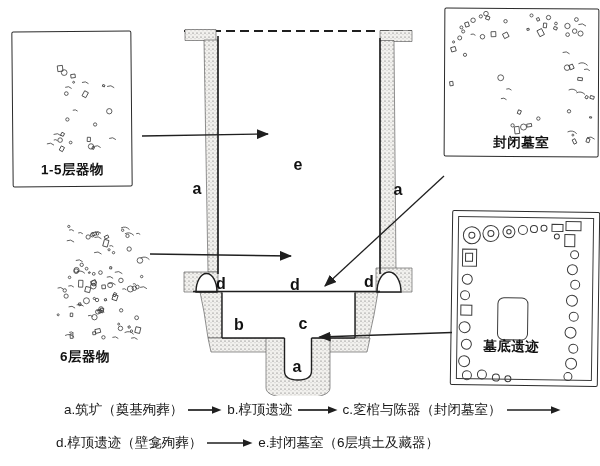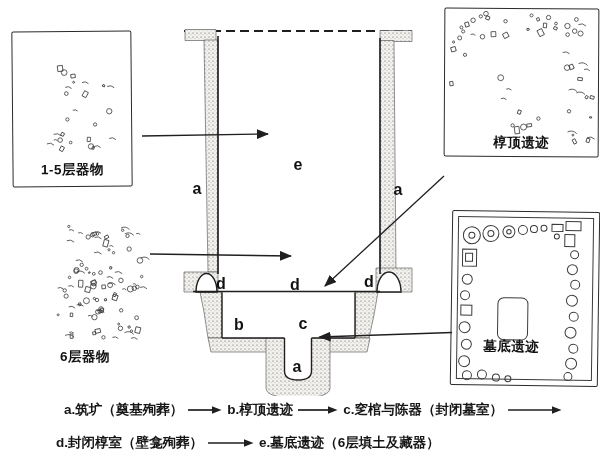--- a/index.html
+++ b/index.html
@@ -5,21 +5,21 @@
   html,body{margin:0;padding:0;background:#fff;}
   .stage{position:relative;width:600px;height:466px;background:#ffffff;overflow:hidden;
          font-family:"Liberation Sans",sans-serif;color:#141414;}
   .abs{position:absolute;}
   .panel{position:absolute;border:1.6px solid #2b2b2b;border-radius:2px;background:#fff;}
   .panel svg{position:absolute;left:0;top:0;}
   .cap{position:absolute;left:0;right:0;text-align:center;font-weight:bold;
        font-size:13.5px;color:#111;letter-spacing:.5px;}
   .cap-free{position:absolute;font-weight:bold;font-size:13.5px;color:#111;letter-spacing:.5px;text-align:right;}
   .legend-row{position:absolute;display:flex;align-items:center;white-space:nowrap;
-              font-weight:bold;font-size:13.5px;color:#161616;}
+              font-weight:normal;font-size:13.5px;color:#161616;}
   .larr{margin:0 5px;flex:none;}
   .stip{fill:url(#stip);stroke:#4a4a4a;stroke-width:.6;}
   .ink{stroke:#1f1f1f;fill:none;}
   .white{fill:#ffffff;}
   .lbl{font-family:"Liberation Sans",sans-serif;font-size:16px;font-weight:600;fill:#111;}
   .ring{stroke:#3a3a3a;fill:none;stroke-width:1;}
 </style>
 </head>
 <body>
 
@@ -206,21 +206,21 @@
         <rect x="73.66935933148488" y="100.81264329142869" width="3.03" height="3.76" transform="rotate(20 73.66935933148488 100.81264329142869)" fill="none" stroke="#3a3a3a" stroke-width="0.8"></rect>
         <rect x="5.428200114518404" y="39.12128440756351" width="4.63" height="4.43" transform="rotate(-16 5.428200114518404 39.12128440756351)" fill="none" stroke="#3a3a3a" stroke-width="0.8"></rect>
         <circle cx="19.855843011289835" cy="46.12678938545287" r="1.60" fill="none" stroke="#3a3a3a" stroke-width="0.8"></circle>
         <circle cx="14.482748068869114" cy="29.24686292093247" r="2.01" fill="none" stroke="#3a3a3a" stroke-width="0.8"></circle>
         <circle cx="8.374011758714914" cy="33.331627081148326" r="1.07" fill="none" stroke="#3a3a3a" stroke-width="0.8"></circle>
         <rect x="4.539917901158333" y="73.12499882932752" width="3.23" height="4.17" transform="rotate(-8 4.539917901158333 73.12499882932752)" fill="none" stroke="#3a3a3a" stroke-width="0.8"></rect>
         <rect x="142.3628722014837" y="128.72473074356094" width="3.13" height="3.89" transform="rotate(17 142.3628722014837 128.72473074356094)" fill="none" stroke="#3a3a3a" stroke-width="0.8"></rect>
         <circle cx="128.16569257341325" cy="125.79003863828257" r="0.97" fill="none" stroke="#3a3a3a" stroke-width="0.8"></circle>
         <path d="M142.3 128.4 q 4.2 -2.1 7.6 1.4" fill="none" stroke="#3a3a3a" stroke-width="0.8"></path>
       </svg>
-    <div class="cap" style="bottom:4px;">椁顶遗迹</div>
+    <div class="cap" style="bottom:4px;">封闭墓室</div>
   </div>
 
   <div class="panel" style="left:451px;top:211px;width:146px;height:173px;transform:rotate(.8deg);">
     <div style="position:absolute;inset:5px;border:1px solid #3a3a3a;"></div>
     <svg width="146" height="173">
       <circle class="ring" cx="19" cy="24" r="8.5"></circle>
         <circle class="ring" cx="19" cy="24" r="3"></circle>
       <circle class="ring" cx="38" cy="22" r="8"></circle>
         <circle class="ring" cx="38" cy="22" r="3"></circle>
       <circle class="ring" cx="56" cy="20" r="6"></circle>
@@ -326,21 +326,21 @@
         <path d="M30 1.2 L39.5 5 L30 8.8 Z" fill="#1f1f1f"></path>
       </svg>
     <span>c.窆棺与陈器（封闭墓室）</span>
     <svg class="larr" width="54" height="10" viewBox="0 0 54 10">
       <line x1="0" y1="5" x2="45" y2="5" stroke="#1f1f1f" stroke-width="1.7"></line>
         <path d="M44 1.2 L53.5 5 L44 8.8 Z" fill="#1f1f1f"></path>
       </svg>
   </div>
 
   <div class="legend-row" style="left:56px;top:434px;">
-    <span>d.封闭椁室（壁龛殉葬）</span>
+    <span>d.椁顶遗迹（壁龛殉葬）</span>
     <svg class="larr" width="46" height="10" viewBox="0 0 46 10">
       <line x1="0" y1="5" x2="37" y2="5" stroke="#1f1f1f" stroke-width="1.7"></line>
         <path d="M36 1.2 L45.5 5 L36 8.8 Z" fill="#1f1f1f"></path>
       </svg>
-    <span>e.墓底遗迹（6层填土及藏器）</span>
+    <span>e.封闭墓室（6层填土及藏器）</span>
   </div>
 
 </div>
 
 </body></html>

